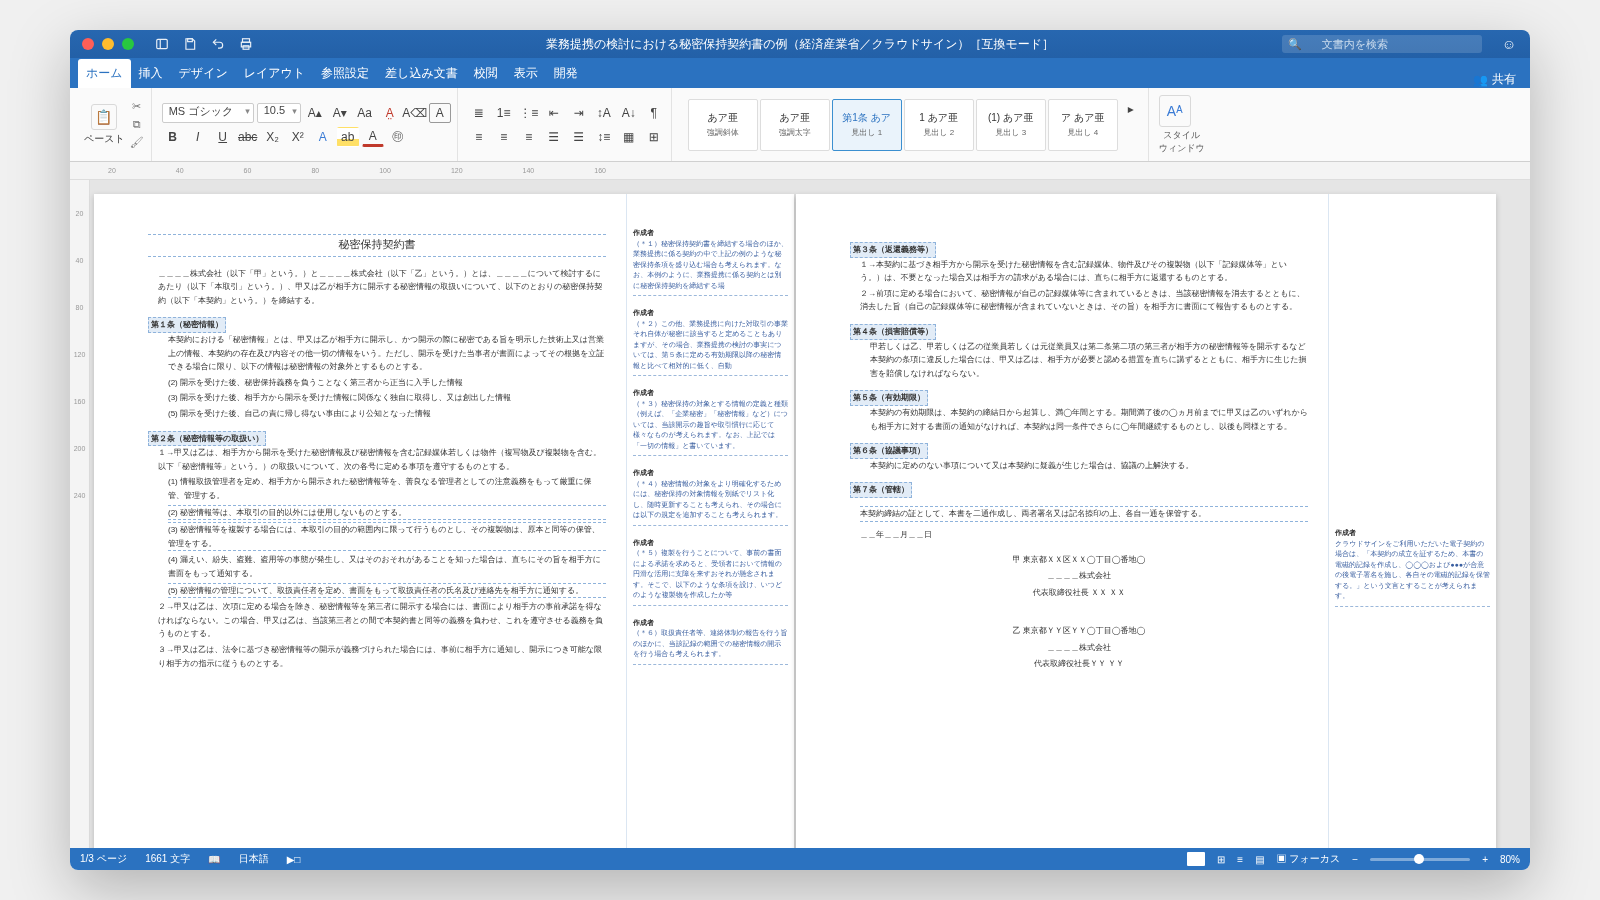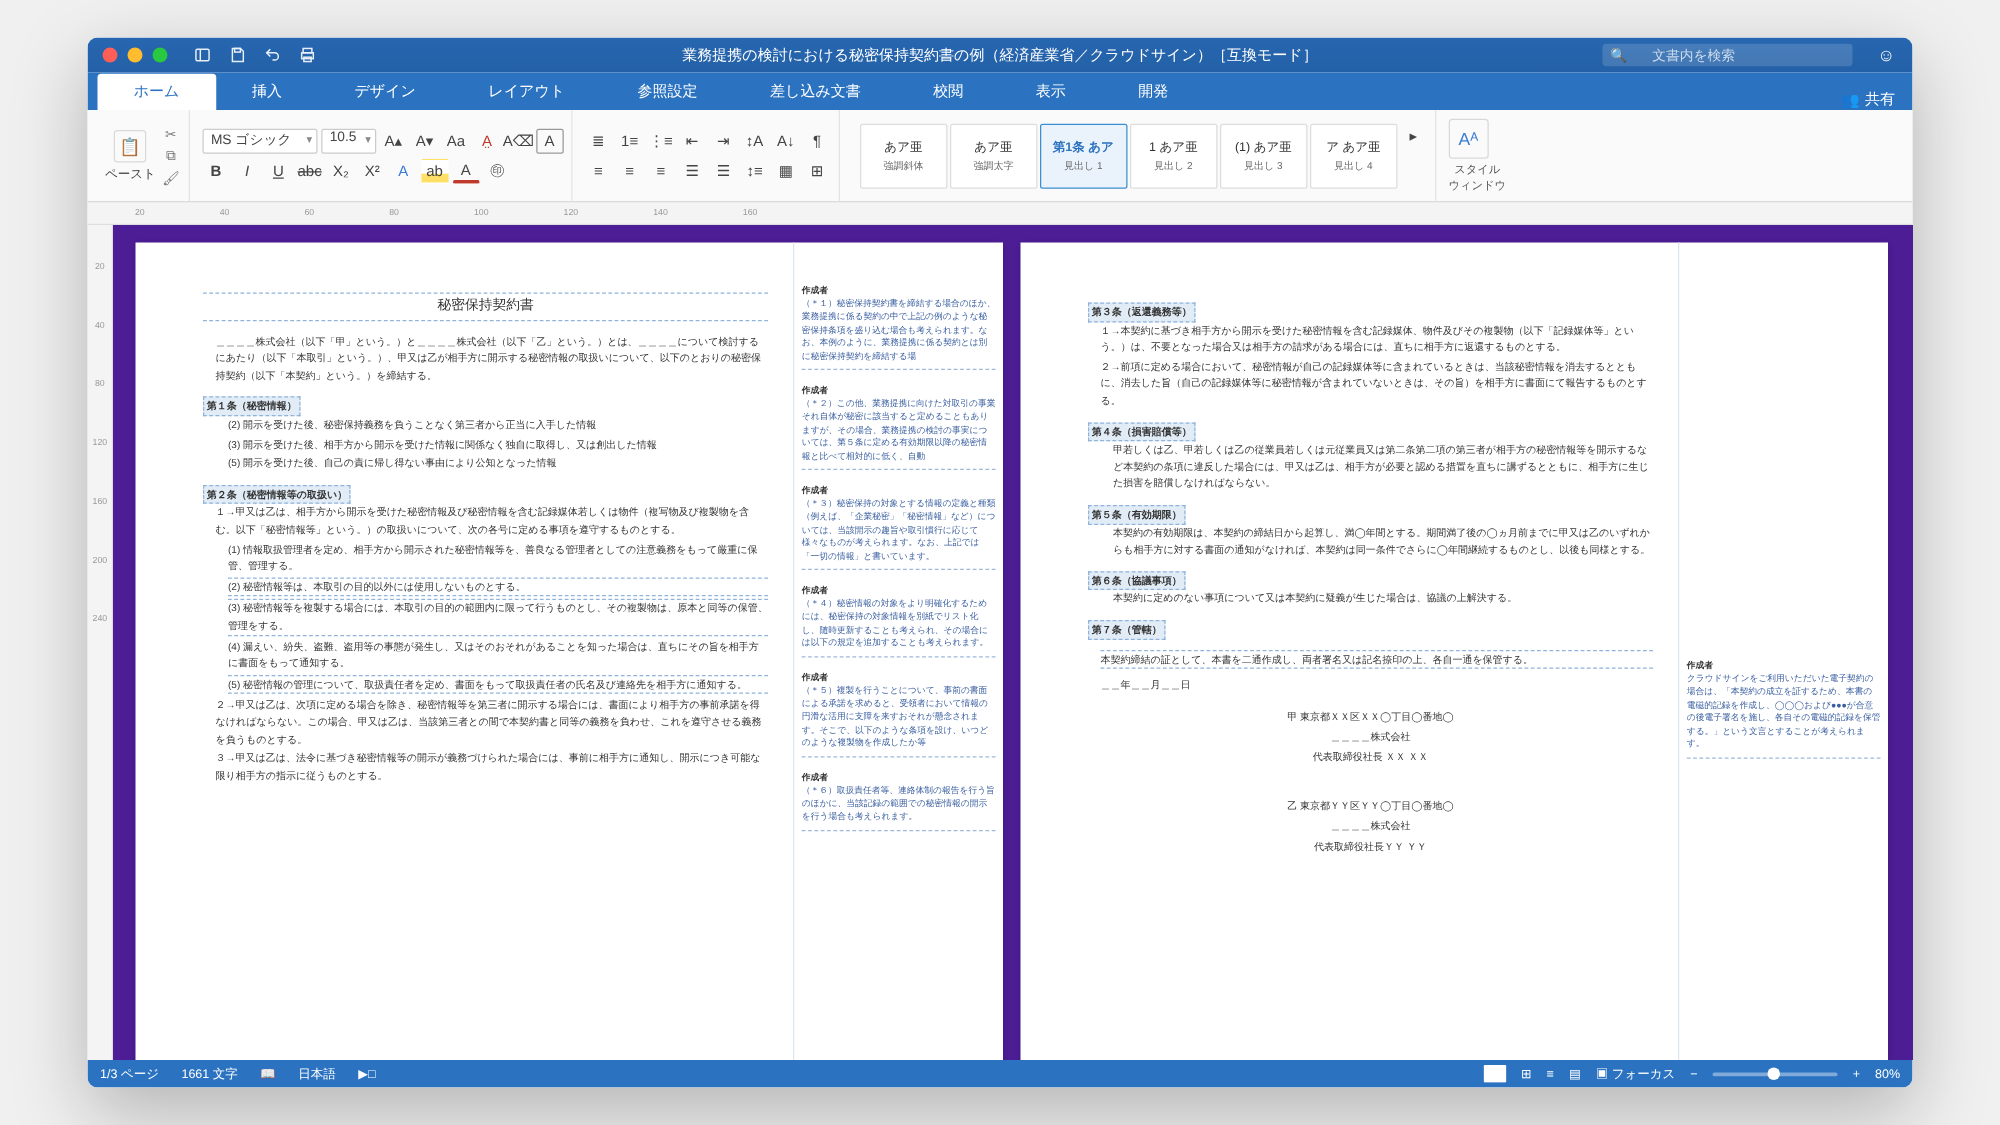--- a/index.html
+++ b/index.html
@@ -8,21 +8,21 @@
 .titlebar{height:28px;background:linear-gradient(#2767b0,#2360a7);display:flex;align-items:center;color:#fff;font-size:12px;position:relative}
 .traffic{display:flex;gap:8px;margin-left:12px}
 .dot{width:12px;height:12px;border-radius:50%}
 .red{background:#ff5f57}.yel{background:#febc2e}.grn{background:#28c840}
 .tb-icons{display:flex;gap:12px;margin-left:20px;font-size:14px}
 .tb-icons span{width:16px;height:16px;display:flex;align-items:center;justify-content:center;opacity:.9}
 .title{position:absolute;left:50%;transform:translateX(-50%);white-space:nowrap}
 .search{position:absolute;right:48px;width:200px;height:18px;background:rgba(255,255,255,.15);border-radius:3px;display:flex;align-items:center;padding:0 6px;font-size:11px;color:#cde}
 .user{position:absolute;right:14px;font-size:14px}
 .ribbon-tabs{height:30px;background:#2b72c0;display:flex;align-items:flex-end;padding-left:8px;color:#fff;font-size:12px;position:relative}
-.rtab{padding:6px 29px;cursor:pointer}
+.rtab{padding:6px 8px;cursor:pointer}
 .rtab.active{background:#fff;color:#2b72c0;border-radius:3px 3px 0 0}
 .share{position:absolute;right:14px;color:#fff;font-size:12px;display:flex;align-items:center;gap:4px}
 .ribbon{height:74px;background:#fafafa;border-bottom:1px solid #d0d0d0;display:flex;align-items:center;padding:0 8px;gap:4px;font-size:10px;color:#444}
 .chunk{display:flex;flex-direction:column;align-items:center;justify-content:center;border-right:1px solid #e3e3e3;padding:2px 6px;height:100%}
 .paste-btn{display:flex;flex-direction:column;align-items:center;gap:2px}
 .pico{width:26px;height:26px;border:1px solid #d9d9d9;border-radius:3px;display:flex;align-items:center;justify-content:center;font-size:14px}
 .mini{display:flex;flex-direction:column;gap:5px;margin-left:4px}
 .mini span{font-size:11px;width:16px;text-align:center;color:#777}
 .fontrow{display:flex;gap:3px;align-items:center}
 .fsel{height:20px;border:1px solid #ccc;background:#fff;padding:0 16px 0 6px;font-size:11px;position:relative;border-radius:2px}
@@ -30,21 +30,21 @@
 .ibtn{width:22px;height:20px;border:1px solid transparent;display:flex;align-items:center;justify-content:center;font-size:12px;border-radius:2px}
 .row2{display:flex;gap:3px;margin-top:4px}
 .fcol{display:flex;flex-direction:column}
 .styles{display:flex;gap:2px;margin-left:6px}
 .stile{width:70px;height:52px;border:1px solid #ddd;background:#fff;display:flex;flex-direction:column;align-items:center;justify-content:center;font-size:8px;color:#666;border-radius:2px}
 .stile.sel{border-color:#3b8fd0;background:#eaf3fb}
 .stile .sample{font-size:10px;color:#333;margin-bottom:2px}
 .spane{display:flex;flex-direction:column;align-items:flex-start;gap:2px;margin-left:6px;font-size:9px;color:#555}
 .spane .pico{width:32px;height:32px}
 .ruler{height:18px;background:#f4f4f4;border-bottom:1px solid #ddd;position:relative;font-size:7px;color:#999;display:flex;align-items:center;padding-left:38px}
-.canvas{flex:1;background:#4c1d95;overflow:auto;display:flex;gap:14px;padding:14px 20px;position:relative}
+.canvas{flex:1;background:#e5e5e5;overflow:auto;display:flex;gap:2px;padding:14px 6px;position:relative}
 .vruler{position:absolute;left:0;top:0;bottom:0;width:20px;background:#f4f4f4;border-right:1px solid #ddd;font-size:7px;color:#999;display:flex;flex-direction:column;align-items:center;gap:40px;padding-top:30px}
 .page{background:#fff;width:700px;height:780px;box-shadow:0 2px 6px rgba(0,0,0,.2);position:relative;display:flex}
 .pbody{flex:1;padding:40px 20px 20px 54px;font-size:8px;color:#333;line-height:1.7}
 .pmargin{width:168px;border-left:1px solid #dbe6f2;padding:30px 6px 0 6px;font-size:7px;color:#3a5fa0;line-height:1.5}
 .comment{border-bottom:1px dashed #9cb8da;padding:4px 0;margin-bottom:8px}
 .comment .who{color:#333;font-weight:600;font-size:7px}
 .ptitle{text-align:center;font-size:11px;border-bottom:1px dashed #7ba6d6;padding-bottom:2px;margin-bottom:10px}
 .art{font-weight:600;background:#e2ecf7;display:inline-block;padding:0 2px;margin-top:8px;font-size:8px;border:1px dashed #8fb3db}
 .indent{margin-left:10px}
 .indent2{margin-left:20px}
@@ -189,21 +189,21 @@
    <div class="styles">
     <div class="stile">
             <div class="sample">あア亜</div>
             <div>強調斜体</div>
           </div>
     <div class="stile">
             <div class="sample">あア亜</div>
             <div>強調太字</div>
           </div>
     <div class="stile sel">
-            <div class="sample" style="color:#2b72c0;font-weight:700">第1条 あア</div>
+            <div class="sample" style="color:#2b72c0;font-weight:400">第1条 あア</div>
             <div>見出し 1</div>
           </div>
     <div class="stile">
             <div class="sample">1 あア亜</div>
             <div>見出し 2</div>
           </div>
     <div class="stile">
             <div class="sample">(1) あア亜</div>
             <div>見出し 3</div>
           </div>
@@ -241,20 +241,21 @@
         <span>160</span>
         <span>200</span>
         <span>240</span>
       </div>
 
   <div class="page" style="margin-left:18px">
    <div class="pbody">
     <div class="ptitle hl">秘密保持契約書</div>
     <p class="indent">＿＿＿＿株式会社（以下「甲」という。）と＿＿＿＿株式会社（以下「乙」という。）とは、＿＿＿＿について検討するにあたり（以下「本取引」という。）、甲又は乙が相手方に開示する秘密情報の取扱いについて、以下のとおりの秘密保持契約（以下「本契約」という。）を締結する。</p>
     <div class="art">第１条（秘密情報）</div>
+    <p class="indent2">本契約における「秘密情報」とは、甲又は乙が相手方に開示し、かつ開示の際に秘密である旨を明示した技術上又は営業上の情報、本契約の存在及び内容その他一切の情報をいう。ただし、開示を受けた当事者が書面によってその根拠を立証できる場合に限り、以下の情報は秘密情報の対象外とするものとする。</p>
     <p class="indent2">(2) 開示を受けた後、秘密保持義務を負うことなく第三者から正当に入手した情報</p>
     <p class="indent2">(3) 開示を受けた後、相手方から開示を受けた情報に関係なく独自に取得し、又は創出した情報</p>
     <p class="indent2">(5) 開示を受けた後、自己の責に帰し得ない事由により公知となった情報</p>
     <div class="art">第２条（秘密情報等の取扱い）</div>
     <p class="indent">１→甲又は乙は、相手方から開示を受けた秘密情報及び秘密情報を含む記録媒体若しくは物件（複写物及び複製物を含む。以下「秘密情報等」という。）の取扱いについて、次の各号に定める事項を遵守するものとする。</p>
     <p class="indent2">(1) 情報取扱管理者を定め、相手方から開示された秘密情報等を、善良なる管理者としての注意義務をもって厳重に保管、管理する。</p>
     <p class="indent2 hl">(2) 秘密情報等は、本取引の目的以外には使用しないものとする。</p>
     <p class="indent2 hl">(3) 秘密情報等を複製する場合には、本取引の目的の範囲内に限って行うものとし、その複製物は、原本と同等の保管、管理をする。</p>
     <p class="indent2">(4) 漏えい、紛失、盗難、盗用等の事態が発生し、又はそのおそれがあることを知った場合は、直ちにその旨を相手方に書面をもって通知する。</p>
     <p class="indent2 hl">(5) 秘密情報の管理について、取扱責任者を定め、書面をもって取扱責任者の氏名及び連絡先を相手方に通知する。</p>

